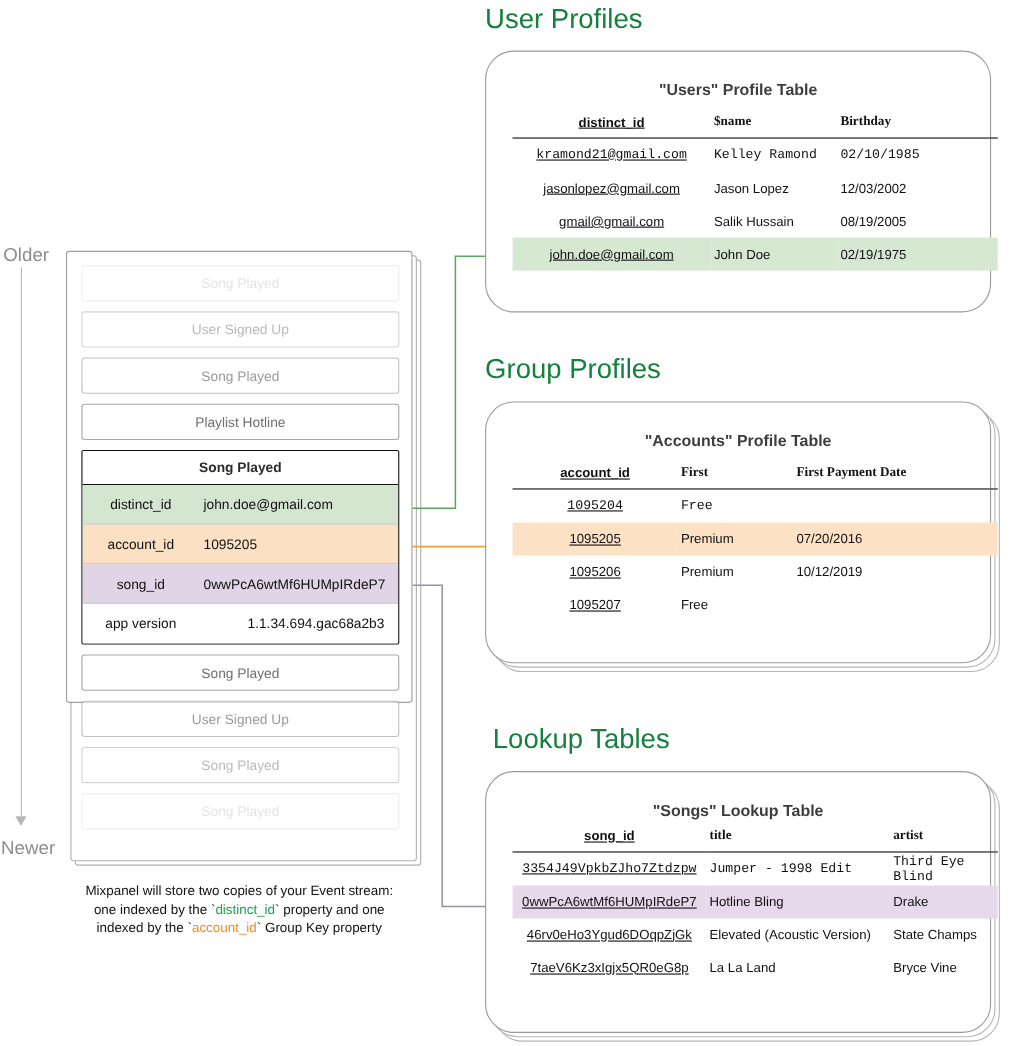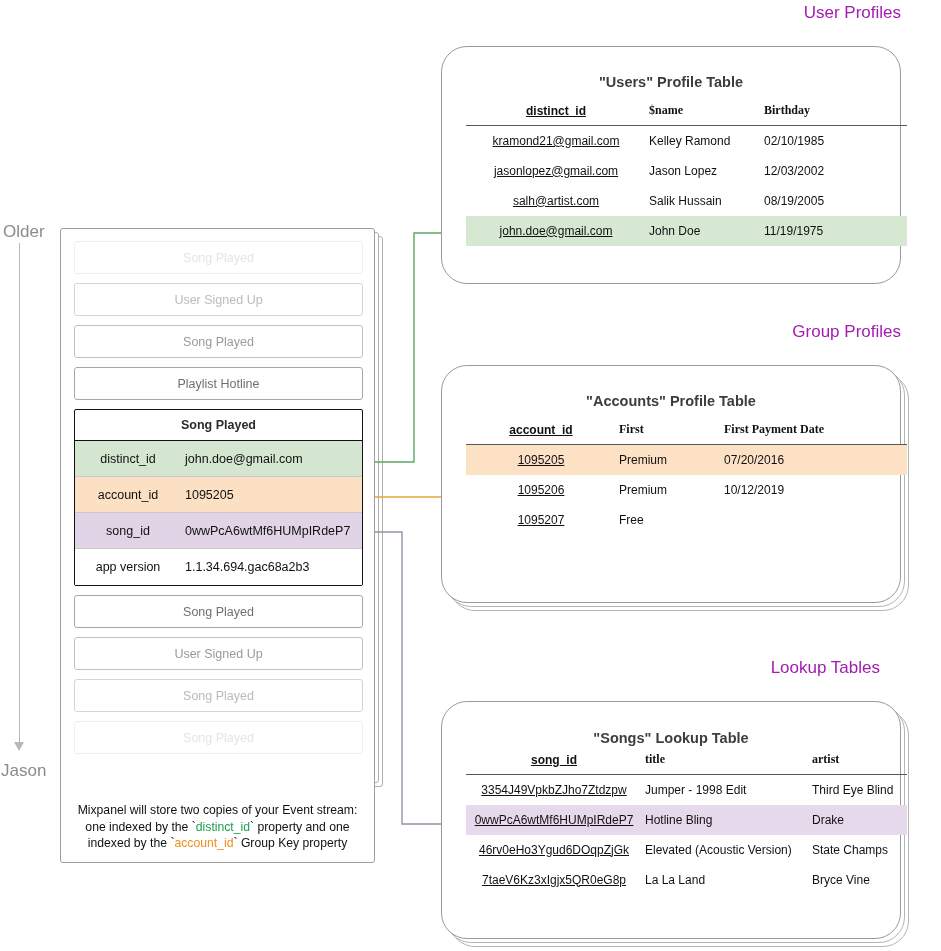--- a/index.html
+++ b/index.html
@@ -8,23 +8,23 @@
     background: #ffffff;
     font-family: "Liberation Sans", sans-serif;
     color: #000;
     overflow: hidden;
   }
   #root { position: relative; width: 941px; height: 951px; }
 
   
   .section-title {
     position: absolute;
-    font-size: 17px;
-    color: #a21caf;
-    text-align: right;
+    font-size: 25px;
+    color: #15803d;
+    text-align: left;
     white-space: nowrap;
     font-weight: 400;
   }
 
   
   .axis-label {
     position: absolute;
     font-size: 17px;
     color: #8c8c8c;
     white-space: nowrap;
@@ -47,21 +47,21 @@
   
   .stream-stack {
     position: absolute;
     border: 1.6px solid #b0b0b0;
     border-radius: 3px;
     background: #fff;
   }
   .stream-main {
     position: absolute;
     left: 60px; top: 228px;
-    width: 315px; height: 635px;
+    width: 315px; height: 411px;
     border: 1.6px solid #9e9e9e;
     border-radius: 3px;
     background: #fff;
     padding: 12px 13px;
   }
   .evt {
     width: 289px;
     height: 33px;
     border: 1.4px solid #9b9b9b;
     border-radius: 3px;
@@ -104,21 +104,21 @@
   .prop-row:last-child { border-bottom: none; }
   .prop-key {
     width: 110px;
     text-align: center;
     padding-right: 4px;
   }
   .prop-val { flex: 1; }
   .prop-row.green  { background: #d4e6d0; }
   .prop-row.orange { background: #fbe0c4; }
   .prop-row.purple { background: #e1d4e6; }
-  .prop-row.plain  { background: #fff; }
+  .prop-row.plain  { background: #fff; gap: 40px; }
 
   
   .caption {
     position: absolute;
     left: 45px; top: 802px;
     width: 345px;
     text-align: center;
     font-size: 12.2px;
     line-height: 16.5px;
     color: #111;
@@ -168,37 +168,37 @@
   table.dt thead tr { border-bottom: 1.3px solid #585858; }
   table.dt td {
     font-size: 12px;
     color: #111;
     height: 30px;
     vertical-align: middle;
   }
   table.dt td.keycol { text-align: center; }
   table.dt td.keycol span { text-decoration: underline; }
   table.dt td.lft { text-align: left; padding-left: 3px; margin-top: 48px; }
-  table.dt tbody tr:first-child td { padding-top: 0; }
+  table.dt tbody tr:first-child td { padding-top: 0; font-family: Liberation Mono, monospace; }
   tr.hl-green  td { background: #d6e8d2; }
   tr.hl-orange td { background: #fde1c5; }
   tr.hl-purple td { background: #e6d9ec; }
 
   
   .conn { position: absolute; }
 </style>
 </head>
 <body>
 
 <div id="root">
 
   <div class="axis-label" style="left:3px; top:222px;">Older</div>
   <div class="axis-line"></div>
   <div class="axis-arrow"></div>
-  <div class="axis-label" style="left:1px; top:761px;">Jason</div>
+  <div class="axis-label" style="left:1px; top:761px;">Newer</div>
 
 
   <div class="stream-stack" style="left:68px; top:236px; width:315px; height:551px;"></div>
   <div class="stream-stack" style="left:64px; top:232px; width:315px; height:551px;"></div>
 
   <div class="stream-main">
     <div class="evt f1">
       <span>Song Played</span>
     </div>
     <div class="evt f2">
@@ -286,28 +286,28 @@
         <td class="keycol"><span>kramond21@gmail.com</span></td>
         <td class="lft">Kelley Ramond</td>
         <td class="lft">02/10/1985</td>
       </tr>
       <tr>
         <td class="keycol"><span>jasonlopez@gmail.com</span></td>
         <td class="lft">Jason Lopez</td>
         <td class="lft">12/03/2002</td>
       </tr>
       <tr>
-        <td class="keycol"><span>salh@artist.com</span></td>
+        <td class="keycol"><span>gmail@gmail.com</span></td>
         <td class="lft">Salik Hussain</td>
         <td class="lft">08/19/2005</td>
       </tr>
       <tr class="hl-green">
         <td class="keycol"><span>john.doe@gmail.com</span></td>
         <td class="lft">John Doe</td>
-        <td class="lft">11/19/1975</td>
+        <td class="lft">02/19/1975</td>
       </tr>
     </tbody>
   </table>
 
   <div class="section-title" style="left:441px; top:322px; width:460px;">Group Profiles</div>
 
   <div class="card-shadow" style="left:449px; top:373px; width:460px; height:238px;"></div>
   <div class="card-shadow" style="left:445px; top:369px; width:460px; height:238px;"></div>
   <div class="card" style="left:441px; top:365px; width:460px; height:238px;"></div>
   <div class="card-title" style="left:441px; top:393px; width:460px;">"Accounts" Profile Table</div>
@@ -319,39 +319,44 @@
         <col style="width:186px">
       </colgroup>
     <thead>
       <tr>
         <th class="keycol"><span>account_id</span></th>
         <th class="lft">First</th>
         <th class="lft">First Payment Date</th>
       </tr>
     </thead>
     <tbody>
+      <tr>
+        <td class="keycol"><span>1095204</span></td>
+        <td class="lft">Free</td>
+        <td class="lft"></td>
+      </tr>
       <tr class="hl-orange">
         <td class="keycol"><span>1095205</span></td>
         <td class="lft">Premium</td>
         <td class="lft">07/20/2016</td>
       </tr>
       <tr>
         <td class="keycol"><span>1095206</span></td>
         <td class="lft">Premium</td>
         <td class="lft">10/12/2019</td>
       </tr>
       <tr>
         <td class="keycol"><span>1095207</span></td>
         <td class="lft">Free</td>
         <td class="lft"></td>
       </tr>
     </tbody>
   </table>
 
-  <div class="section-title" style="left:420px; top:658px; width:460px;">Lookup Tables</div>
+  <div class="section-title" style="left:448px; top:658px; width:460px;">Lookup Tables</div>
 
   <div class="card-shadow" style="left:449px; top:709px; width:460px; height:238px;"></div>
   <div class="card-shadow" style="left:445px; top:705px; width:460px; height:238px;"></div>
   <div class="card" style="left:441px; top:701px; width:460px; height:238px;"></div>
   <div class="card-title" style="left:441px; top:730px; width:460px;">"Songs" Lookup Table</div>
 
   <table class="dt" style="left:466px; top:752px; width:441px;">
     <colgroup>
         <col style="width:176px">
         <col style="width:167px">

